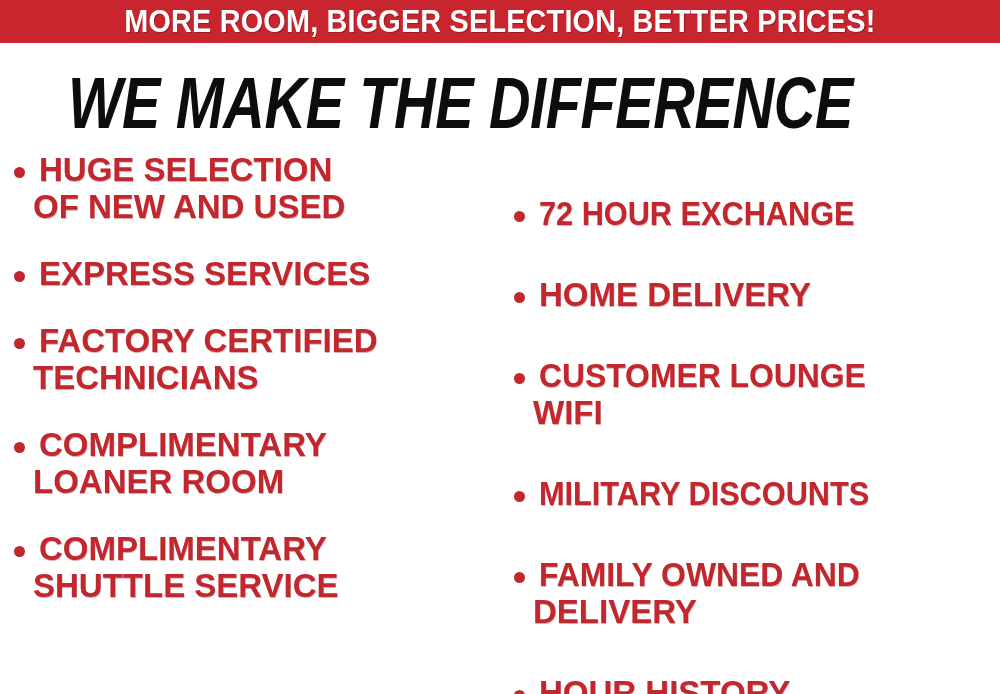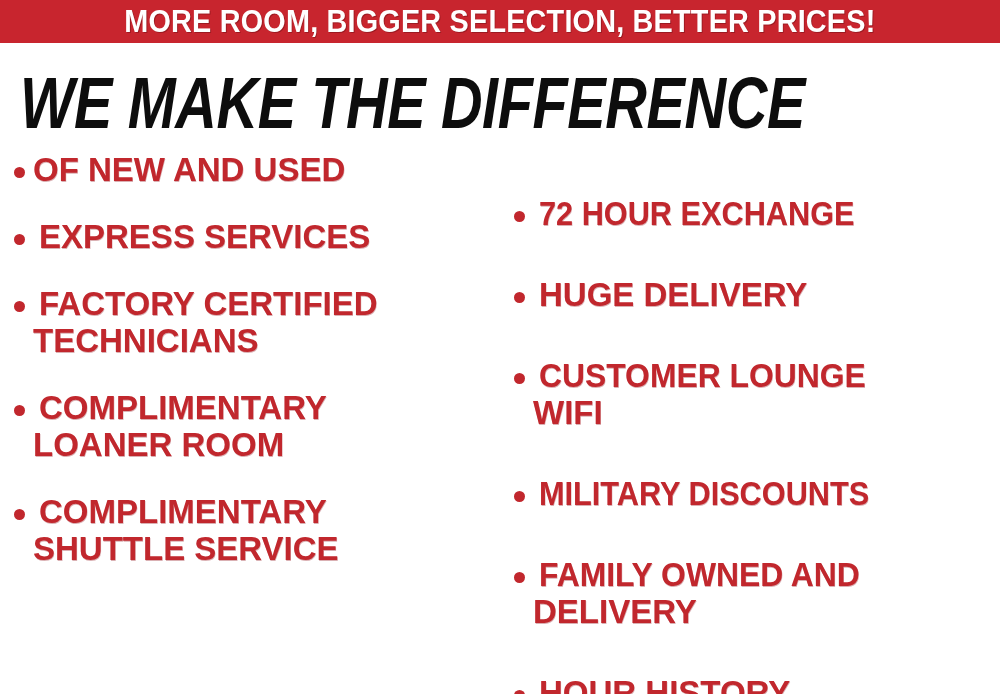--- a/index.html
+++ b/index.html
@@ -42,20 +42,21 @@
   
   .headline-wrap {
     position: absolute;
     left: 0;
     top: 62px;
     width: 824px;
     height: 82px;
     display: flex;
     align-items: center;
     justify-content: center;
+    padding-left: 48px;
   }
   .headline {
     color: #0d0d0d;
     font-family: "Liberation Sans", sans-serif;
     font-weight: bold;
     font-style: italic;
     font-size: 72px;
     line-height: 1;
     letter-spacing: -0.5px;
     white-space: nowrap;
@@ -136,20 +137,21 @@
   <div class="headline">WE MAKE THE DIFFERENCE</div>
 </div>
 
 <div class="columns">
 
   <div class="col col-left">
 
     <div class="bullet-item">
       <span class="bullet-dot"></span>
       <span class="bullet-lines">
+        <span class="bullet-line line-1">HUGE SELECTION</span>
         <span class="bullet-line line-2">OF NEW AND USED</span>
       </span>
     </div>
 
     <div class="bullet-item">
       <span class="bullet-dot"></span>
       <span class="bullet-lines">
         <span class="bullet-line line-1">EXPRESS SERVICES</span>
       </span>
     </div>
@@ -185,21 +187,21 @@
     <div class="bullet-item">
       <span class="bullet-dot"></span>
       <span class="bullet-lines">
         <span class="bullet-line line-1 squeeze-hard">72 HOUR EXCHANGE</span>
       </span>
     </div>
 
     <div class="bullet-item">
       <span class="bullet-dot"></span>
       <span class="bullet-lines">
-        <span class="bullet-line line-1">HUGE DELIVERY</span>
+        <span class="bullet-line line-1">HOME DELIVERY</span>
       </span>
     </div>
 
     <div class="bullet-item">
       <span class="bullet-dot"></span>
       <span class="bullet-lines">
         <span class="bullet-line line-1 squeeze">CUSTOMER LOUNGE</span>
         <span class="bullet-line line-2">WIFI</span>
       </span>
     </div>

